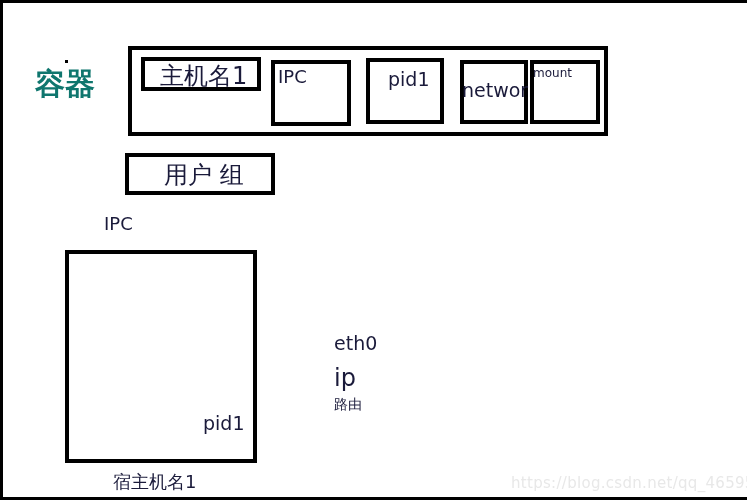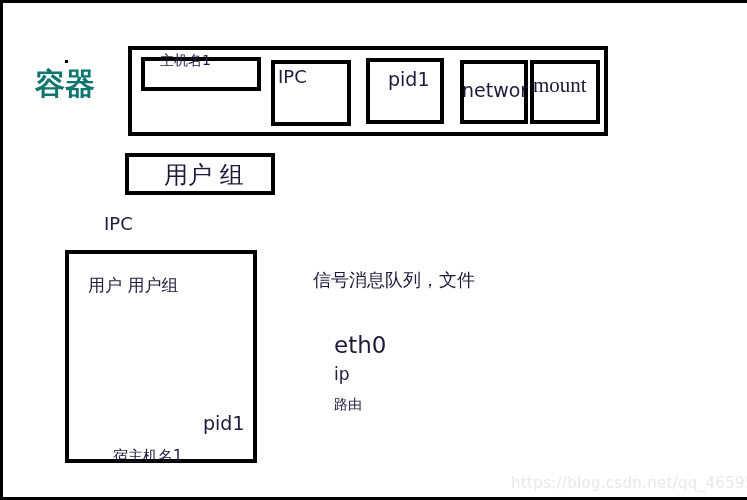--- a/index.html
+++ b/index.html
@@ -67,33 +67,33 @@
   #box-pid1          { left: 363px; top: 55px;  width: 78px;  height: 66px; }
   #box-network       { left: 457px; top: 57px;  width: 68px;  height: 64px; }
   #box-mount         { left: 527px; top: 57px;  width: 70px;  height: 64px; }
   #box-usergroup     { left: 122px; top: 150px; width: 150px; height: 42px; }
   #box-hostbig       { left: 62px;  top: 247px; width: 192px; height: 213px; }
 
   #label-container   { left: 32px;  top: 66px;  font-size: 30px; }
   #label-host        { left: 360px; top: 437px; font-size: 28px; }
   #dot-mark          { left: 62px;  top: 57px; }
 
-  #txt-hostname      { left: 157px; top: 50px;  font-size: 14px; }
+  #txt-hostname      { left: 157px; top: 61px;  font-size: 24px; }
   #txt-ipc-box       { left: 275px; top: 65px;  font-size: 18px; }
   #txt-pid1-box      { left: 385px; top: 67px;  font-size: 19px; }
   #txt-network       { left: 459px; top: 78px;  font-size: 19px; }
-  #txt-mount         { left: 530px; top: 72px;  font-size: 21px; font-family: Liberation Serif, serif; }
+  #txt-mount         { left: 530px; top: 64px;  font-size: 12px; }
   #txt-usergroup     { left: 161px; top: 160px; font-size: 24px; }
   #txt-ipc-free      { left: 101px; top: 212px; font-size: 18px; }
   #txt-user-usergrp  { left: 85px;  top: 274px; font-size: 17px; }
   #txt-pid1-big      { left: 200px; top: 411px; font-size: 19px; }
-  #txt-hostname-big  { left: 110px; top: 446px; font-size: 15px; }
+  #txt-hostname-big  { left: 110px; top: 470px; font-size: 18px; }
   #txt-signal        { left: 310px; top: 268px; font-size: 18px; }
-  #txt-eth0          { left: 331px; top: 331px; font-size: 23px; }
-  #txt-ip            { left: 331px; top: 363px; font-size: 17px; }
+  #txt-eth0          { left: 331px; top: 331px; font-size: 19px; }
+  #txt-ip            { left: 331px; top: 363px; font-size: 24px; }
   #txt-route         { left: 331px; top: 394px; font-size: 14px; }
   #watermark-csdn    { left: 508px; top: 473px; }
 </style>
 </head>
 <body>
 
 <div id="canvas">
 
   <div class="dot" id="dot-mark"></div>
   <div class="heading lbl-cn" id="label-container">容器</div>
@@ -114,25 +114,23 @@
 
   <div class="box box-thin" id="box-mount"></div>
   <div class="lbl" id="txt-mount">mount</div>
 
   <div class="box box-thin" id="box-usergroup"></div>
   <div class="lbl lbl-cn" id="txt-usergroup">用户 组</div>
 
   <div class="lbl" id="txt-ipc-free">IPC</div>
 
   <div class="box box-thin" id="box-hostbig"></div>
-  <div class="lbl lbl-cn" id="txt-user-usergrp">用户 用户组</div>
   <div class="lbl" id="txt-pid1-big">pid1</div>
   <div class="lbl lbl-cn" id="txt-hostname-big">宿主机名1</div>
 
-  <div class="lbl lbl-cn" id="txt-signal">信号消息队列，文件</div>
   <div class="lbl" id="txt-eth0">eth0</div>
   <div class="lbl" id="txt-ip">ip</div>
   <div class="lbl lbl-cn" id="txt-route">路由</div>
 
 
   <div class="watermark" id="watermark-csdn">https://blog.csdn.net/qq_46595591</div>
 
 </div>
 
 </body></html>

